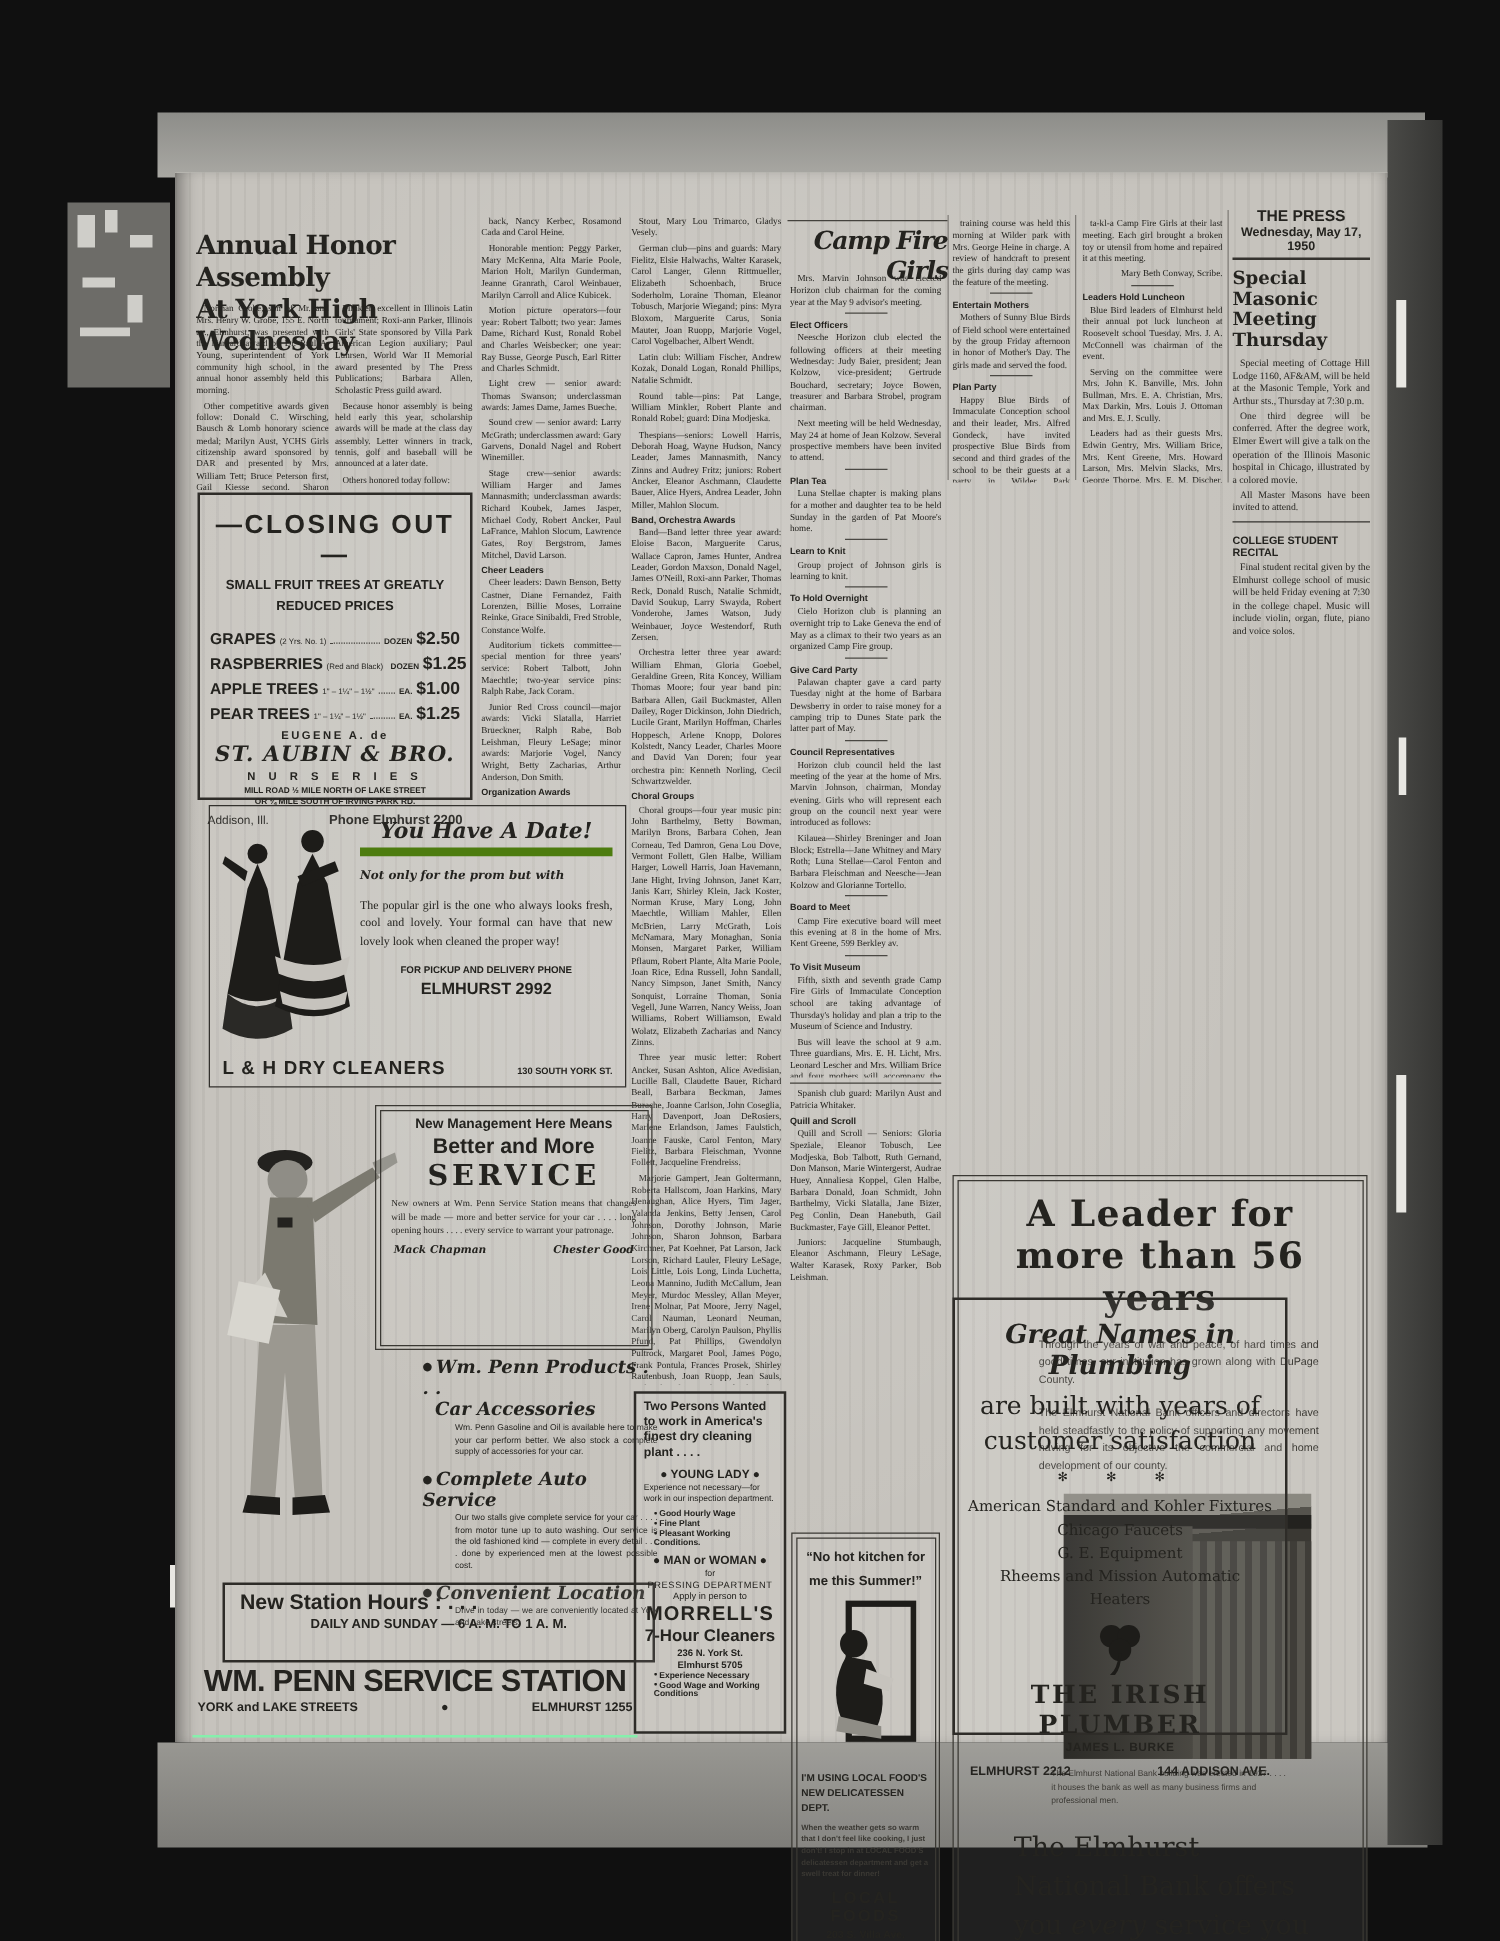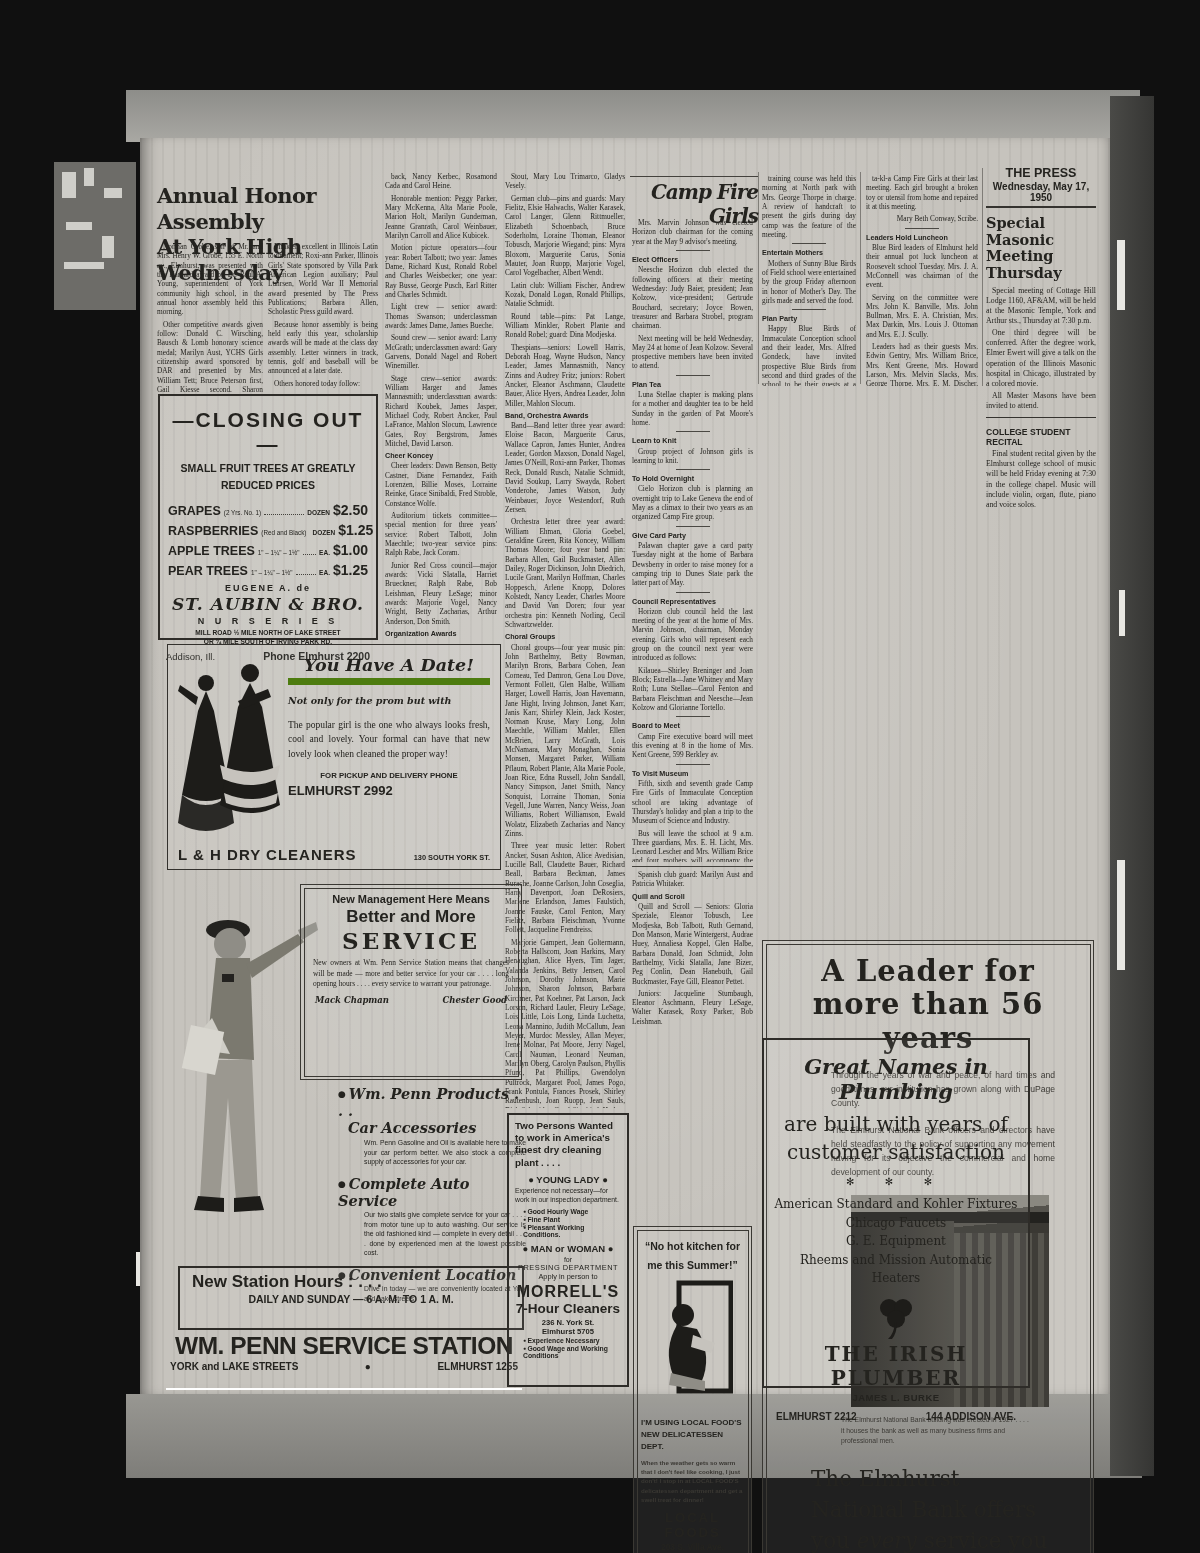--- a/index.html
+++ b/index.html
@@ -63,21 +63,21 @@
   .co-phone{font-family:"Liberation Sans",sans-serif;font-weight:bold;font-size:10.5px;}
   
   .date-inner{display:flex;height:100%;}
   .date-art{width:118px;flex:none;position:relative;}
   .date-txt{flex:1;padding:8px 10px 6px 2px;}
   .date-title{font-family:"DejaVu Serif",serif;font-style:italic;font-weight:bold;font-size:17.5px;text-align:center;
               border-bottom:7px solid #4d7c0f;padding-bottom:3px;margin:2px 0 10px;}
   .date-lead{font-family:"DejaVu Serif",serif;font-style:italic;font-weight:bold;font-size:9.5px;margin:0 0 12px;}
   .date-body{font-size:9.5px;line-height:1.5;text-align:justify;margin:0 0 10px;}
   .date-pickup{font-family:"Liberation Sans",sans-serif;font-weight:bold;font-size:7.8px;text-align:center;margin:4px 0 3px;}
-  .date-phone{font-family:"Liberation Sans",sans-serif;font-weight:bold;font-size:13px;}
+  .date-phone{font-family:"Liberation Sans",sans-serif;font-weight:bold;font-size:13px;text-align:center;}
   .date-bot{position:absolute;left:10px;right:10px;bottom:6px;display:flex;justify-content:space-between;align-items:baseline;}
   .date-firm{font-family:"Liberation Sans",sans-serif;font-weight:bold;font-size:15px;letter-spacing:1px;}
   .date-addr{font-family:"Liberation Sans",sans-serif;font-weight:bold;font-size:7.4px;}
   
   .svc-kicker{font-family:"Liberation Sans",sans-serif;font-weight:bold;font-size:11px;text-align:center;margin:8px 4px 2px;}
   .svc-t1{font-family:"Liberation Sans",sans-serif;font-weight:bold;font-size:17px;text-align:center;margin:0;}
   .svc-t2{font-family:"DejaVu Serif",serif;font-weight:bold;font-size:23px;text-align:center;letter-spacing:3px;margin:0 0 4px;}
   .svc-body{font-family:Liberation Serif, serif;font-size:7.4px;line-height:1.45;text-align:justify;margin:0 12px 5px;}
   .svc-sigs{display:flex;justify-content:space-between;margin:0 14px 6px;font-family:"DejaVu Serif",serif;font-style:italic;font-weight:bold;font-size:8.5px;}
   .blt{margin:0 0 9px;}
@@ -227,21 +227,21 @@
       <div class="item">
         <p>Light crew — senior award: Thomas Swanson; underclassman awards: James Dame, James Bueche.</p>
       </div>
       <div class="item">
         <p>Sound crew — senior award: Larry McGrath; underclassmen award: Gary Garvens, Donald Nagel and Robert Winemiller.</p>
       </div>
       <div class="item">
         <p>Stage crew—senior awards: William Harger and James Mannasmith; underclassman awards: Richard Koubek, James Jasper, Michael Cody, Robert Ancker, Paul LaFrance, Mahlon Slocum, Lawrence Gates, Roy Bergstrom, James Mitchel, David Larson.</p>
       </div>
       <div class="item">
-        <div class="shead">Cheer Koncey</div>
+        <div class="shead">Cheer Leaders</div>
       </div>
       <div class="item">
         <p>Cheer leaders: Dawn Benson, Betty Castner, Diane Fernandez, Faith Lorenzen, Billie Moses, Lorraine Reinke, Grace Sinibaldi, Fred Stroble, Constance Wolfe.</p>
       </div>
       <div class="item">
         <p>Auditorium tickets committee—special mention for three years' service: Robert Talbott, John Maechtle; two-year service pins: Ralph Rabe, Jack Coram.</p>
       </div>
       <div class="item">
         <p>Junior Red Cross council—major awards: Vicki Slatalla, Harriet Brueckner, Ralph Rabe, Bob Leishman, Fleury LeSage; minor awards: Marjorie Vogel, Nancy Wright, Betty Zacharias, Arthur Anderson, Don Smith.</p>
       </div>
@@ -370,21 +370,21 @@
       <div class="item">
         <p>Fifth, sixth and seventh grade Camp Fire Girls of Immaculate Conception school are taking advantage of Thursday's holiday and plan a trip to the Museum of Science and Industry.</p>
       </div>
       <div class="item">
         <p>Bus will leave the school at 9 a.m. Three guardians, Mrs. E. H. Licht, Mrs. Leonard Lescher and Mrs. William Brice and four mothers will accompany the girls.</p>
       </div>
     </div>
   <div class="ncol cf" style="left:762px;top:174px;width:94px;height:212px;">
 
   <div class="item">
-        <p>training course was held this morning at North park with Mrs. George Thorpe in charge. A review of handcraft to present the girls during day camp was the feature of the meeting.</p>
+        <p>training course was held this morning at Wilder park with Mrs. George Heine in charge. A review of handcraft to present the girls during day camp was the feature of the meeting.</p>
       </div>
       <div class="item">
         <div class="shead">Entertain Mothers</div>
       </div>
       <div class="item">
         <p>Mothers of Sunny Blue Birds of Field school were entertained by the group Friday afternoon in honor of Mother's Day. The girls made and served the food.</p>
       </div>
       <div class="item">
         <div class="shead">Plan Party</div>
       </div>
@@ -541,21 +541,21 @@
 
         <div class="blt-t">Drive in today — we are conveniently located at York and Lake streets.</div>
       </div>
     </div>
 
   <div class="adbox b2" style="left:178px;top:1266px;width:342px;height:60px;">
     <div class="hours-t">New Station Hours : . . .</div>
     <div class="hours-d">DAILY AND SUNDAY — 6 A. M. TO 1 A. M.</div>
   </div>
 
-  <div style="position:absolute;left:166px;top:1330px;width:356px;height:58px;border-bottom:2px solid #ffffff;">
+  <div style="position:absolute;left:154px;top:1330px;width:356px;height:58px;border-bottom:2px solid #86efac;">
     <div class="stn-name">WM. PENN SERVICE STATION</div>
     <div class="stn-row">
       <span>YORK and LAKE STREETS</span>
       <span>●</span>
       <span>ELMHURST 1255</span>
     </div>
   </div>
 
   <div class="adbox b2 mo" style="left:507px;top:1113px;width:122px;height:274px;box-sizing:border-box;">
     <div class="mo-lead">Two Persons Wanted to work in America's finest dry cleaning plant . . . .</div>

